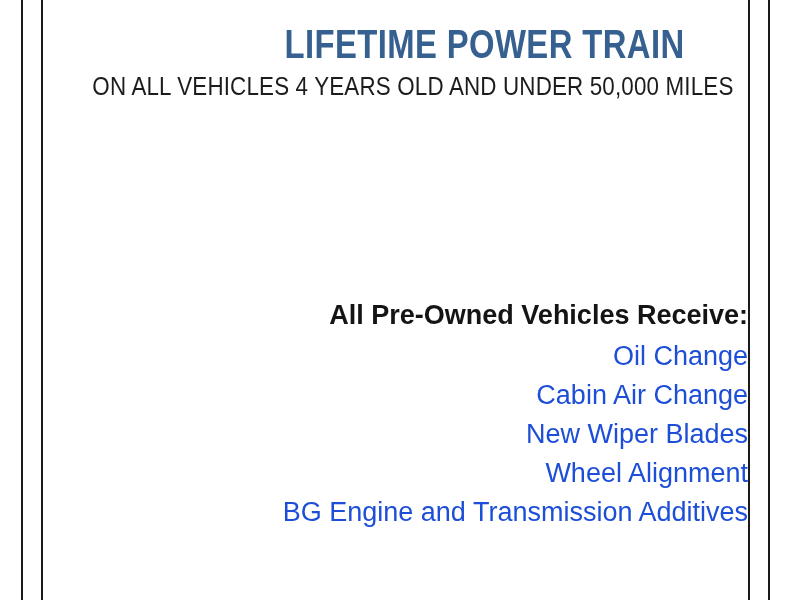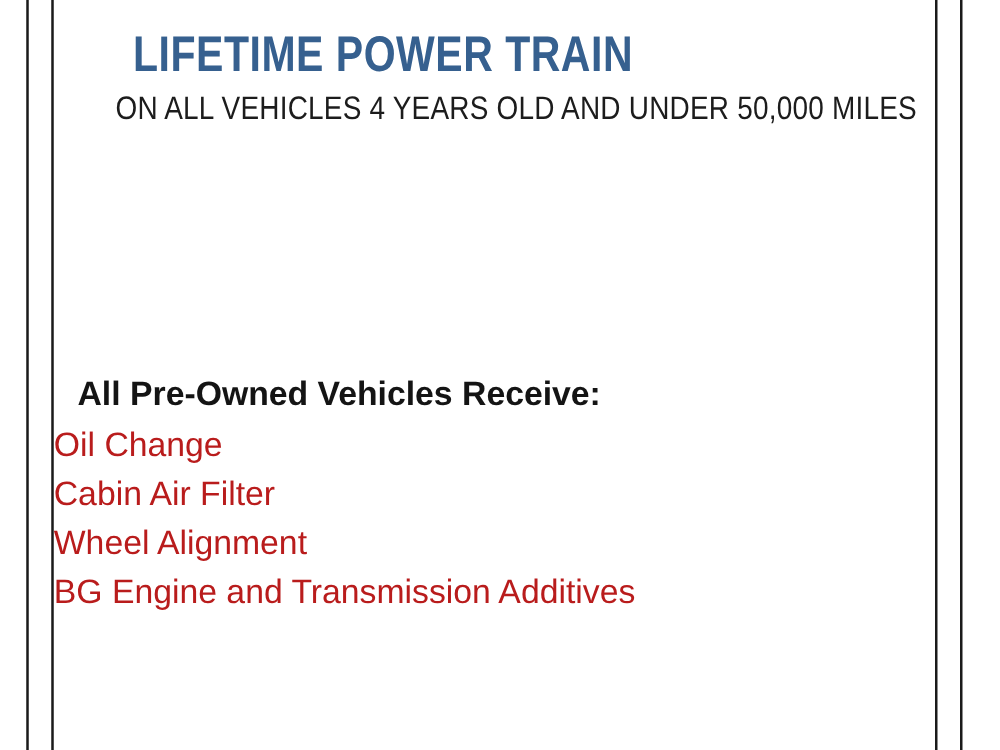--- a/index.html
+++ b/index.html
@@ -33,21 +33,21 @@
   .rule-right-inner { left: 748px; }
   .rule-right-outer { left: 768px; }
 
   
   .content {
     position: absolute;
     left: 43px;
     top: 0;
     width: 705px;
     height: 564px;
-    text-align: left;
+    text-align: right;
   }
 
   
   .warranty-block {
     position: absolute;
     left: 0;
     width: 100%;
   }
   .block-1 { top: 22px; }
   .block-2 { top: 137px; }
@@ -98,21 +98,21 @@
     padding-left: 19px;
   }
 
   .services-list {
     list-style: none;
     margin: 0;
     padding: 0;
   }
 
   .services-list li {
-    color: #b91c1c;
+    color: #1d4ed8;
     font-family: "Liberation Sans", sans-serif;
     font-weight: 400;
     font-size: 27px;
     line-height: 39px;
     white-space: nowrap;
   }
 </style>
 </head>
 <body>
 
@@ -128,20 +128,21 @@
     <div class="warranty-block block-1">
       <p class="headline">LIFETIME POWER TRAIN</p>
       <p class="subhead">ON ALL VEHICLES 4 YEARS OLD AND UNDER 50,000 MILES</p>
     </div>
 
 
     <div class="services">
       <p class="services-title">All Pre-Owned Vehicles Receive:</p>
       <ul class="services-list">
         <li>Oil Change</li>
-        <li>Cabin Air Filter</li>
+        <li>Cabin Air Change</li>
+        <li>New Wiper Blades</li>
         <li>Wheel Alignment</li>
         <li>BG Engine and Transmission Additives</li>
       </ul>
     </div>
 
   </div>
 </div>
 
 </body></html>

